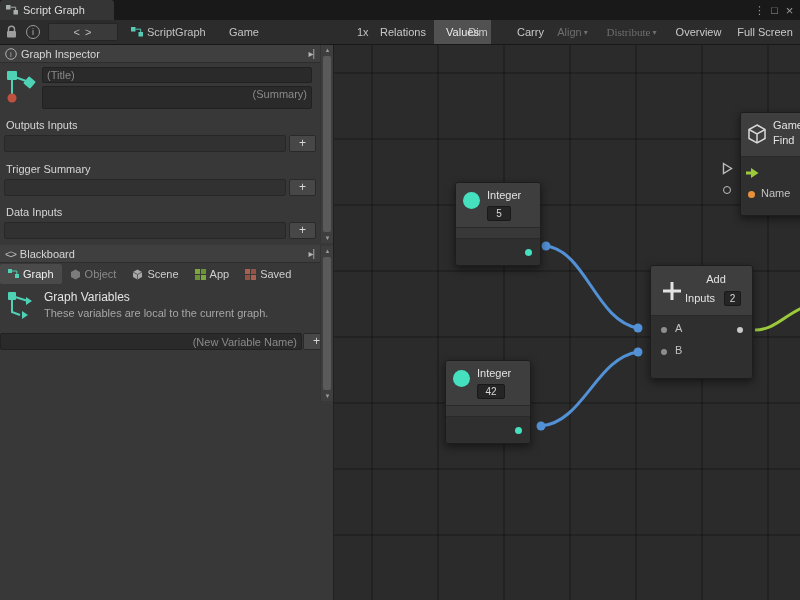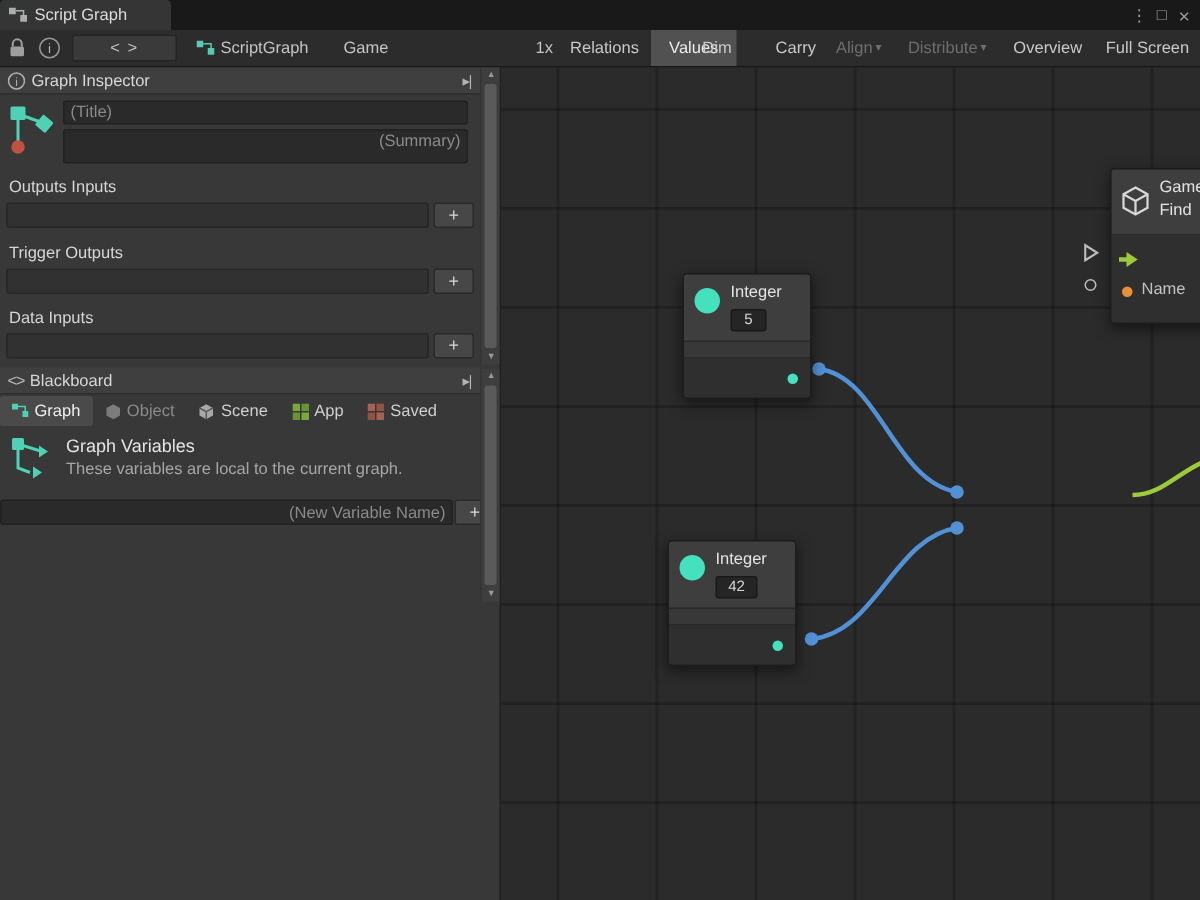--- a/index.html
+++ b/index.html
@@ -21,21 +21,21 @@
   #tb-graph-name{position:absolute;left:147px;top:6px;color:#C4C4C4;}
   #zoom-label{position:absolute;left:229px;top:6px;color:#C4C4C4;}
   #zoom-track{position:absolute;left:262px;top:32px;width:88px;height:2px;background:#606060;}
   #zoom-handle{position:absolute;left:340px;top:27px;width:11px;height:11px;border-radius:50%;background:#ABABAB;border:1px solid #1d1d1d;}
   #zoom-value{position:absolute;left:357px;top:6px;color:#C4C4C4;}
   .tb{position:absolute;top:0;height:24px;line-height:24px;text-align:center;color:#C9C9C9;cursor:default;}
   .tb.sel{background:#515151;color:#ECECEC;}
   .tb.dis{color:#6E6E6E;}
   .tb .dd{font-size:8px;margin-left:2px;vertical-align:1px;}
   .b0{left:374px;width:58px;} .b1{left:434px;width:57px;} .b2{left:463px;width:30px;text-align:center;}
-  .b3{left:512px;width:37px;} .b4{left:550px;width:45px;} .b5{left:596px;width:71px;}
+  .b3{left:512px;width:37px;} .b4{left:550px;width:45px;} .b5{left:596px;width:71px;font-family:Liberation Serif, serif;}
   .b6{left:668px;width:61px;} .b7{left:730px;width:70px;}
 
   
   #left{position:absolute;left:0;top:45px;width:334px;height:555px;background:#383838;border-right:1px solid #202020;}
   .ph{position:absolute;left:0;width:320px;height:18px;background:#3F3F3F;border-bottom:1px solid #2D2D2D;display:flex;align-items:center;gap:4px;padding-left:5px;color:#D6D6D6;}
   .ph .expand{position:absolute;right:6px;color:#B4B4B4;font-size:10px;letter-spacing:-1px;}
   #gi-header{top:0;}
   #bb-header{top:200px;}
   #gi-icon{position:absolute;left:4px;top:21px;}
   #title-field{position:absolute;left:42px;top:22px;width:270px;height:16px;}
@@ -156,21 +156,21 @@
   </svg>
   <input id="title-field" placeholder="(Title)" style="">
   <textarea id="summary-field" placeholder="(Summary)" style=""></textarea>
 
   <div class="sec-label l0">Outputs Inputs</div>
   <div class="list-row r0">
     <div class="lbox"></div>
     <div class="plus-btn">+</div>
   </div>
 
-  <div class="sec-label l1">Trigger Outputs</div>
+  <div class="sec-label l1">Trigger Summary</div>
   <div class="list-row r1">
     <div class="lbox"></div>
     <div class="plus-btn">+</div>
   </div>
 
   <div class="sec-label l2">Data Inputs</div>
   <div class="list-row r2">
     <div class="lbox"></div>
     <div class="plus-btn">+</div>
   </div>
@@ -278,20 +278,38 @@
       <div class="pdot teal" style="left:7px;top:9px;width:17px;height:17px;"></div>
       <div class="ntitle" style="left:31px;top:6px;">Integer</div>
       <div class="vbox" style="left:31px;top:23px;width:28px;height:15px;">42</div>
     </div>
     <div class="nmid"></div>
     <div class="nbody" style="height:26px;">
       <div class="pdot teal" style="right:8px;top:10px;width:7px;height:7px;"></div>
     </div>
   </div>
 
+  <div class="node" id="node-add">
+    <div class="nhead" style="height:50px;">
+      <svg style="position:absolute;left:10px;top:14px;" width="22" height="22" viewBox="0 0 22 22">
+          <rect x="9.5" y="2" width="3" height="18" fill="#E2E2E2"></rect>
+          <rect x="2" y="9.5" width="18" height="3" fill="#E2E2E2"></rect>
+        </svg>
+      <div class="ntitle" style="left:34px;top:7px;width:62px;text-align:center;">Add</div>
+      <div class="ntitle" style="left:34px;top:26px;">Inputs</div>
+      <div class="vbox" style="left:73px;top:25px;width:17px;height:15px;">2</div>
+    </div>
+    <div class="nbody" style="height:62px;">
+      <div class="pdot gray" style="left:10px;top:11px;width:6px;height:6px;"></div>
+      <div class="plabel" style="left:24px;top:6px;">A</div>
+      <div class="pdot lightgray" style="right:9px;top:11px;width:6px;height:6px;"></div>
+      <div class="pdot gray" style="left:10px;top:33px;width:6px;height:6px;"></div>
+      <div class="plabel" style="left:24px;top:28px;">B</div>
+    </div>
+  </div>
 
   <div class="node" id="node-find">
     <div class="nhead" style="height:44px;">
       <svg style="position:absolute;left:5px;top:10px;" width="22" height="22" viewBox="0 0 22 22">
           <path d="M11 2 L19 6.5 V15.5 L11 20 L3 15.5 V6.5 Z" fill="none" stroke="#D8D8D8" stroke-width="1.5"></path>
           <path d="M3 6.5 L11 11 L19 6.5 M11 11 V20" stroke="#D8D8D8" stroke-width="1.5" fill="none"></path>
         </svg>
       <div class="ntitle" style="left:32px;top:6px;width:64px;white-space:nowrap;overflow:hidden;">Game Object</div>
       <div class="ntitle" style="left:32px;top:21px;width:64px;white-space:nowrap;overflow:hidden;">Find</div>
     </div>

